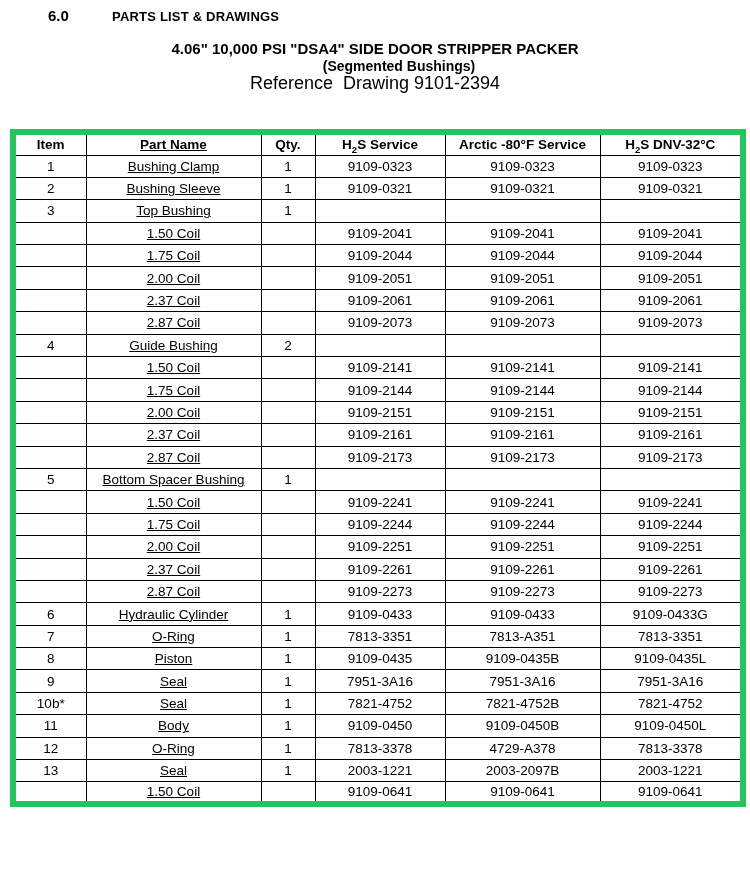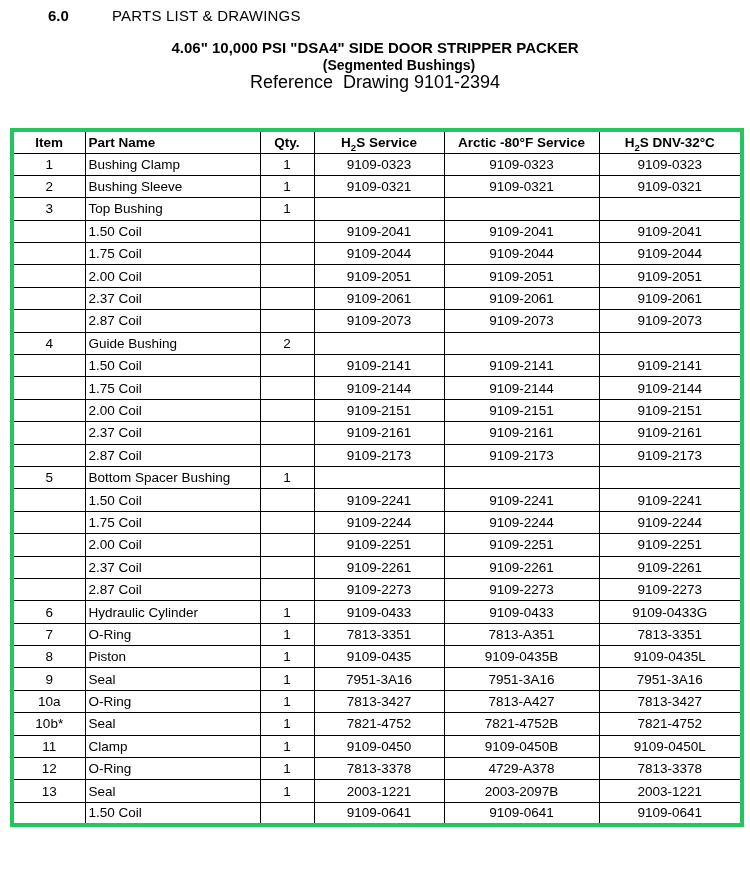--- a/index.html
+++ b/index.html
@@ -25,22 +25,22 @@
   }
   .section-number {
     font-weight: bold;
     font-size: 15px;
     line-height: 18px;
     margin-left: 48px;
     width: 64px;
     flex: 0 0 64px;
   }
   .section-title {
-    font-weight: normal;
-    font-size: 15px;
+    font-weight: bold;
+    font-size: 13px;
     line-height: 18px;
     letter-spacing: 0.2px;
   }
   .title-block {
     text-align: center;
     margin-top: 14px;
   }
   .title-main {
     font-weight: bold;
     font-size: 15px;
@@ -56,21 +56,21 @@
     font-weight: normal;
     font-size: 18px;
     line-height: 17px;
     white-space: pre;
   }
   table.parts {
     border-collapse: collapse;
     table-layout: fixed;
     width: 730px;
     margin: 37px 12px 0 10px;
-    border: 4px solid #22c55e;
+    border: 6px solid #22c55e;
   }
   table.parts th,
   table.parts td {
     border: 1px solid #000000;
     font-size: 13.5px;
     text-align: center;
     vertical-align: middle;
     padding: 0 3px;
     overflow: hidden;
     white-space: nowrap;
@@ -78,22 +78,23 @@
   table.parts thead th {
     font-weight: bold;
     height: 23px;
   }
   table.parts tbody td {
     font-weight: normal;
     height: 22.4px;
   }
   table.parts th.col-part,
   table.parts td.col-part {
-    text-align: left;
+    text-align: center;
     padding-left: 3px;
+    text-decoration: underline;
   }
   table.parts sub {
     font-size: 9.5px;
     line-height: 0;
   }
 </style>
 </head>
 <body>
 
 <div class="page">
@@ -315,38 +316,30 @@
         </tr>
         <tr>
           <td>9</td>
           <td class="col-part">Seal</td>
           <td>1</td>
           <td>7951-3A16</td>
           <td>7951-3A16</td>
           <td>7951-3A16</td>
         </tr>
         <tr>
-          <td>10a</td>
-          <td class="col-part">O-Ring</td>
-          <td>1</td>
-          <td>7813-3427</td>
-          <td>7813-A427</td>
-          <td>7813-3427</td>
-        </tr>
-        <tr>
           <td>10b*</td>
           <td class="col-part">Seal</td>
           <td>1</td>
           <td>7821-4752</td>
           <td>7821-4752B</td>
           <td>7821-4752</td>
         </tr>
         <tr>
           <td>11</td>
-          <td class="col-part">Clamp</td>
+          <td class="col-part">Body</td>
           <td>1</td>
           <td>9109-0450</td>
           <td>9109-0450B</td>
           <td>9109-0450L</td>
         </tr>
         <tr>
           <td>12</td>
           <td class="col-part">O-Ring</td>
           <td>1</td>
           <td>7813-3378</td>

